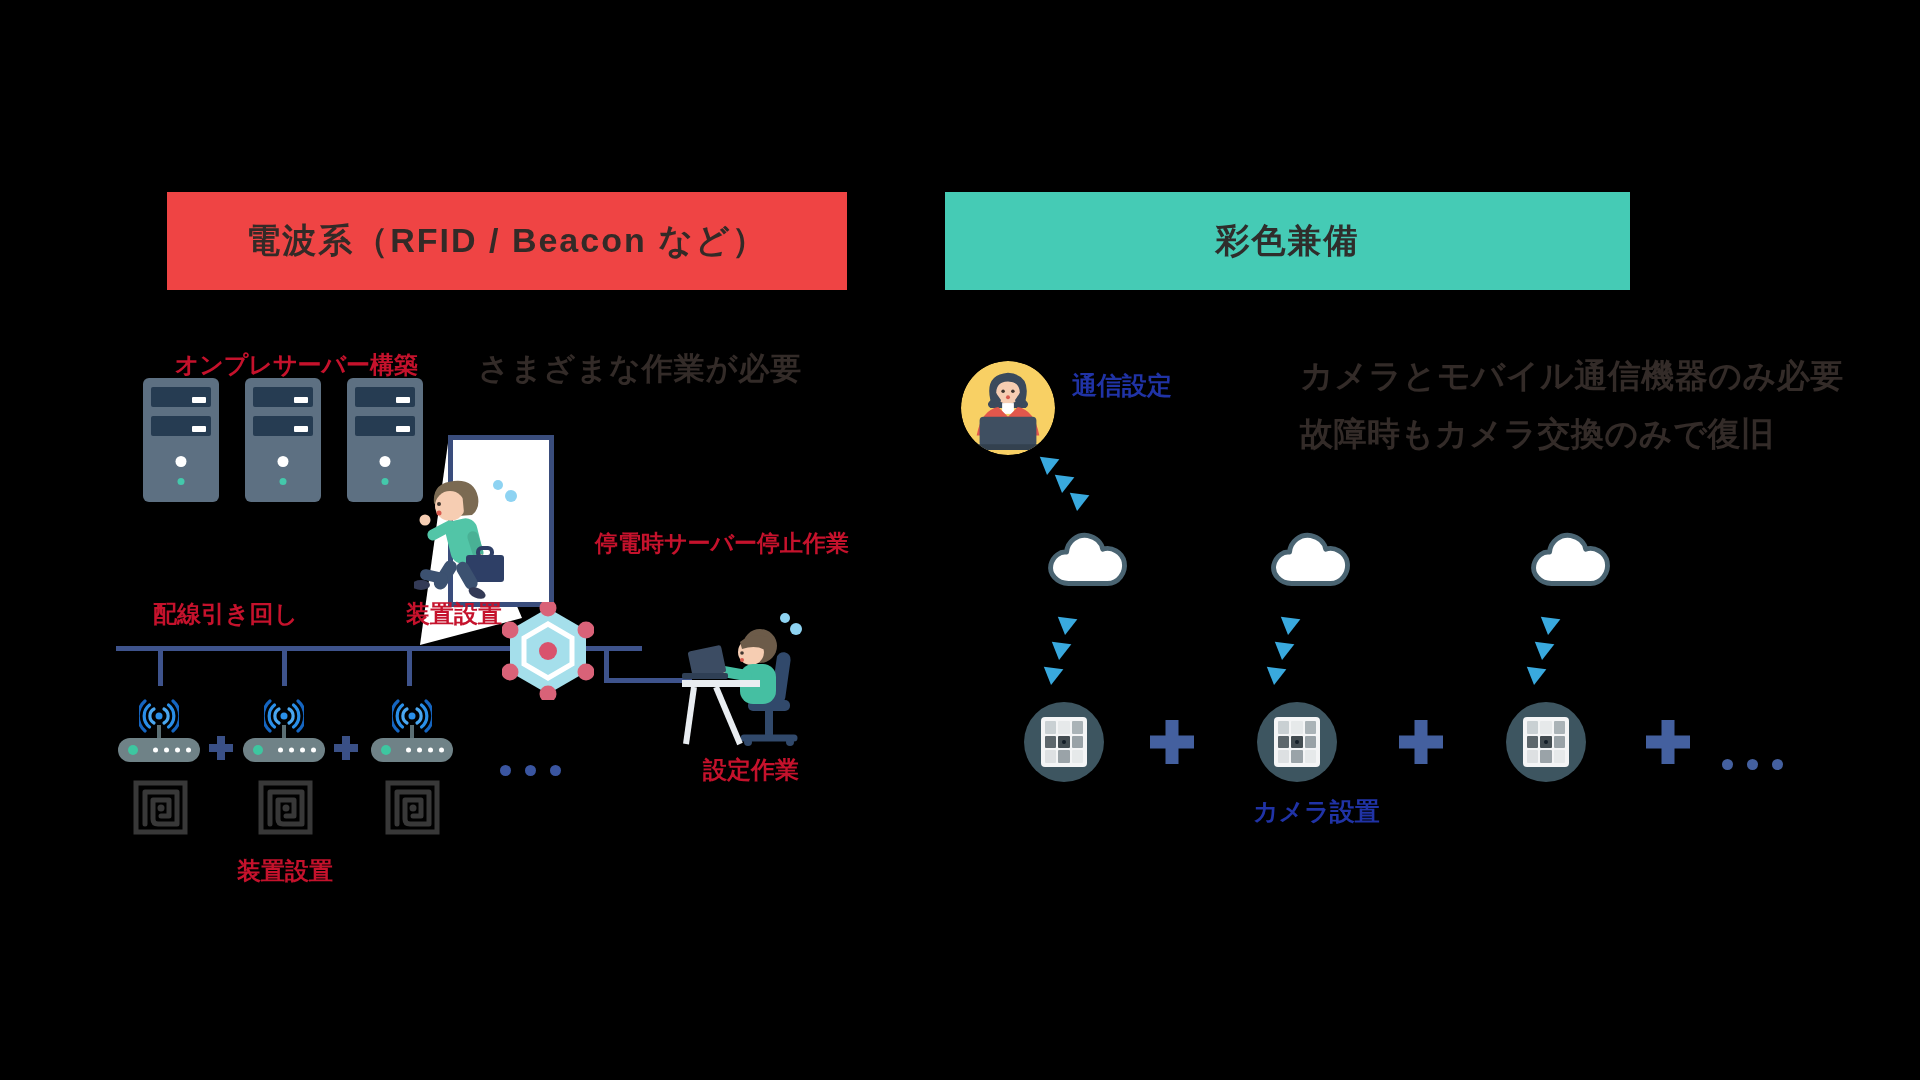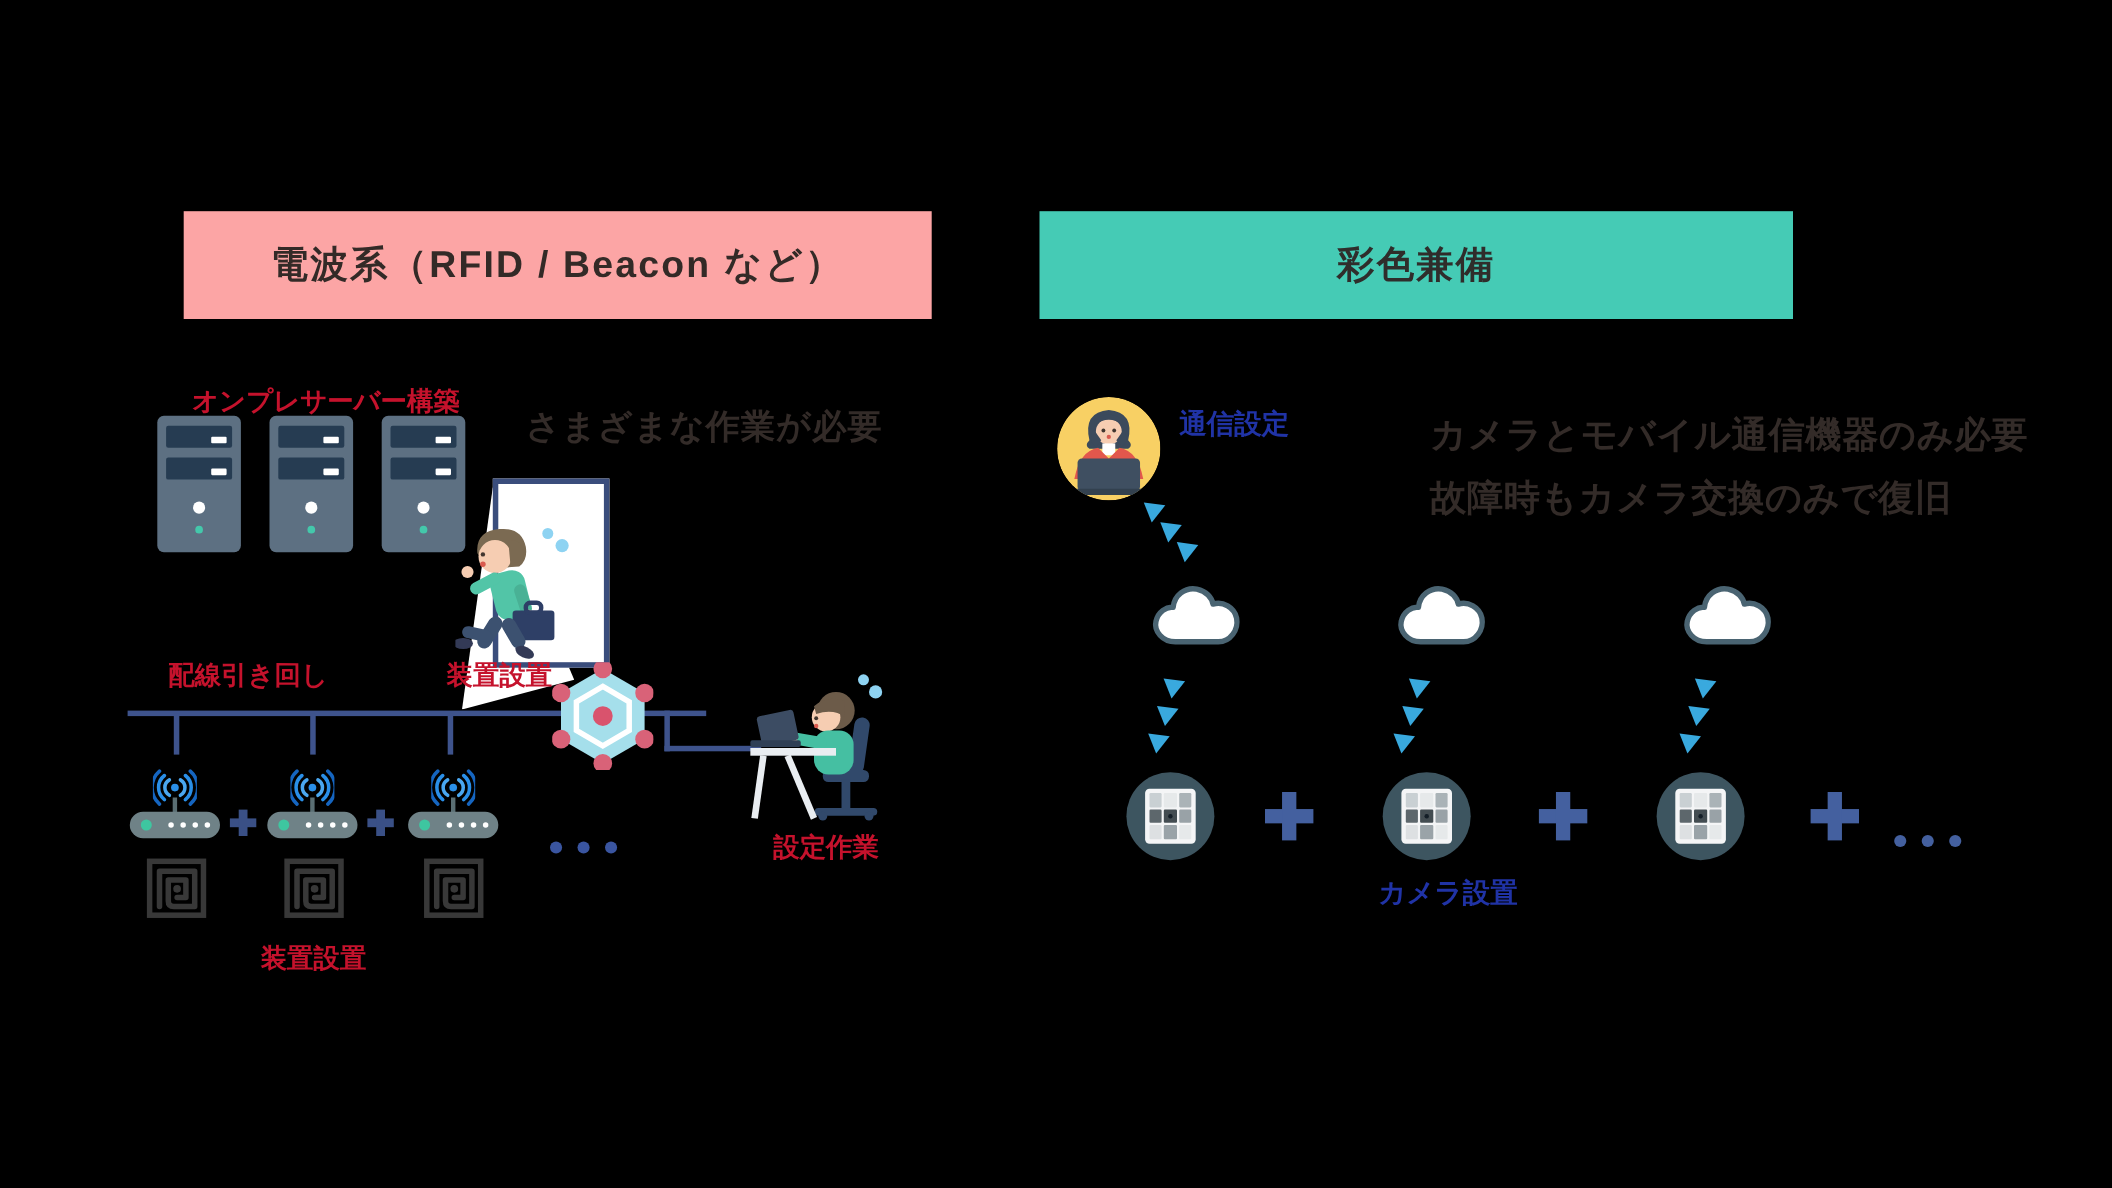--- a/index.html
+++ b/index.html
@@ -2,27 +2,27 @@
 <html><head>
 <meta charset="utf-8">
 <style>
   html,body{margin:0;padding:0;background:#000;}
   .stage{position:relative;width:1920px;height:1080px;background:#000;overflow:hidden;
          font-family:"Liberation Sans","DejaVu Sans",sans-serif;}
   .abs{position:absolute;}
   
   .hdr{position:absolute;display:flex;align-items:center;justify-content:center;
        font-size:34px;font-weight:bold;letter-spacing:2px;}
-  .hdr-left{left:167px;top:192px;width:680px;height:98px;background:#fca5a5;color:#332a27;}
+  .hdr-left{left:167px;top:192px;width:680px;height:98px;background:#ef4444;color:#332a27;}
   .hdr-right{left:945px;top:192px;width:685px;height:98px;background:#45cbb5;color:#2f2d2b;}
   
   .lbl{position:absolute;font-weight:bold;white-space:nowrap;}
   .red{color:#c5122c;}
   .blue{color:#2033a6;}
-  .dark{color:#332b28;margin-top:19px;}
+  .dark{color:#332b28;}
   
   .server{position:absolute;width:76px;height:124px;background:#5d7082;border-radius:6px;
           padding:9px 8px;box-sizing:border-box;}
   .srv-bar{height:20px;background:#263c52;border-radius:2px;margin-bottom:9px;position:relative;}
   .srv-bar::after{content:"";position:absolute;right:5px;bottom:4px;width:14px;height:6px;background:#fff;border-radius:1px;}
   .srv-power{position:absolute;left:50%;transform:translateX(-50%);top:78px;width:11px;height:11px;background:#fff;border-radius:50%;}
   .srv-led{position:absolute;left:50%;transform:translateX(-50%);top:100px;width:7px;height:7px;background:#44c8ab;border-radius:50%;}
   
   .line{position:absolute;background:#3e538c;}
   
@@ -117,20 +117,21 @@
       <rect x="52" y="82" width="38" height="27" rx="3" fill="#2e3f66"></rect>
       <rect x="64" y="75" width="14" height="9" rx="4" fill="none" stroke="#2e3f66" stroke-width="4"></rect>
       <rect x="26" y="86" width="13" height="32" rx="6.5" fill="#3c5170" transform="rotate(32 32 100)"></rect>
       <rect x="6" y="98" width="28" height="11" rx="5.5" fill="#3c5170" transform="rotate(12 20 103)"></rect>
       <ellipse cx="7" cy="112" rx="9" ry="5" fill="#333a56"></ellipse>
       <rect x="46" y="88" width="13" height="30" rx="6.5" fill="#3c5170" transform="rotate(-30 52 102)"></rect>
       <ellipse cx="63" cy="120" rx="9" ry="5" fill="#333a56" transform="rotate(24 63 120)"></ellipse>
     </svg>
   </div>
 
+  <div class="lbl red" style="left:572px;top:528px;width:300px;text-align:center;font-size:23px;">停電時サーバー停止作業</div>
 
   <div class="lbl red" style="left:153px;top:598px;font-size:24px;">配線引き回し</div>
   <div class="lbl red" style="left:406px;top:598px;font-size:24px;">装置設置</div>
 
   <div class="line" style="left:116px;top:646px;width:526px;height:5px;"></div>
   <div class="line" style="left:158px;top:649px;width:5px;height:37px;"></div>
   <div class="line" style="left:282px;top:649px;width:5px;height:37px;"></div>
   <div class="line" style="left:407px;top:649px;width:5px;height:37px;"></div>
   <div class="line" style="left:604px;top:646px;width:5px;height:37px;"></div>
   <div class="line" style="left:604px;top:678px;width:88px;height:5px;"></div>

